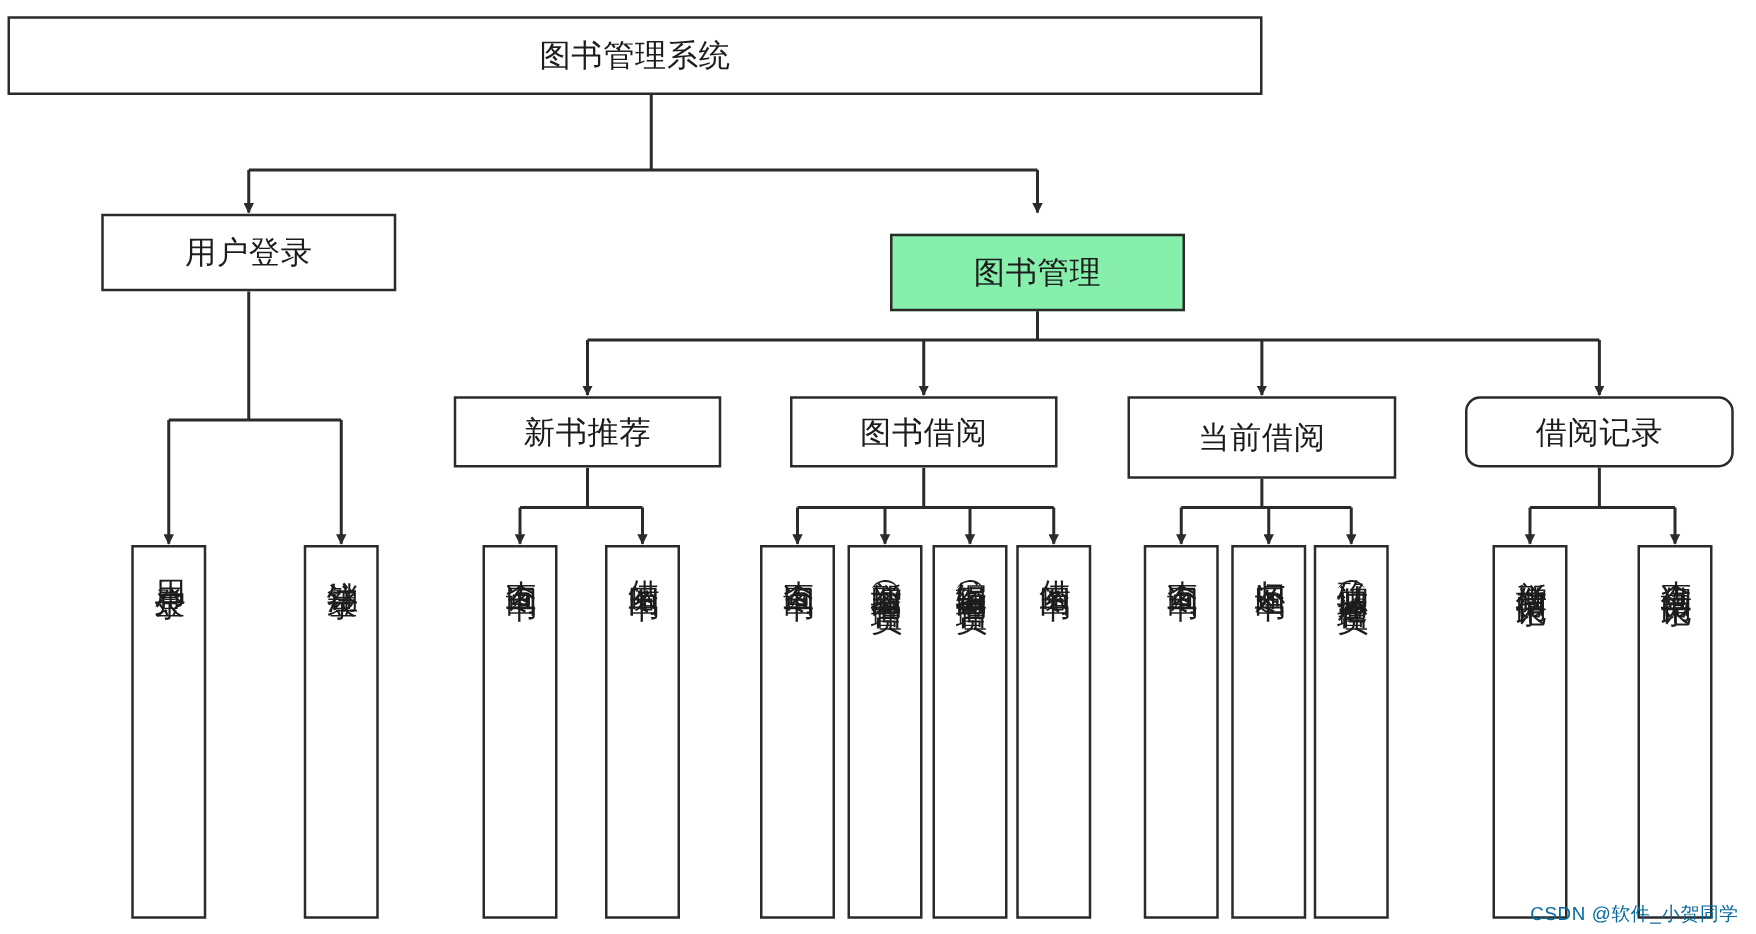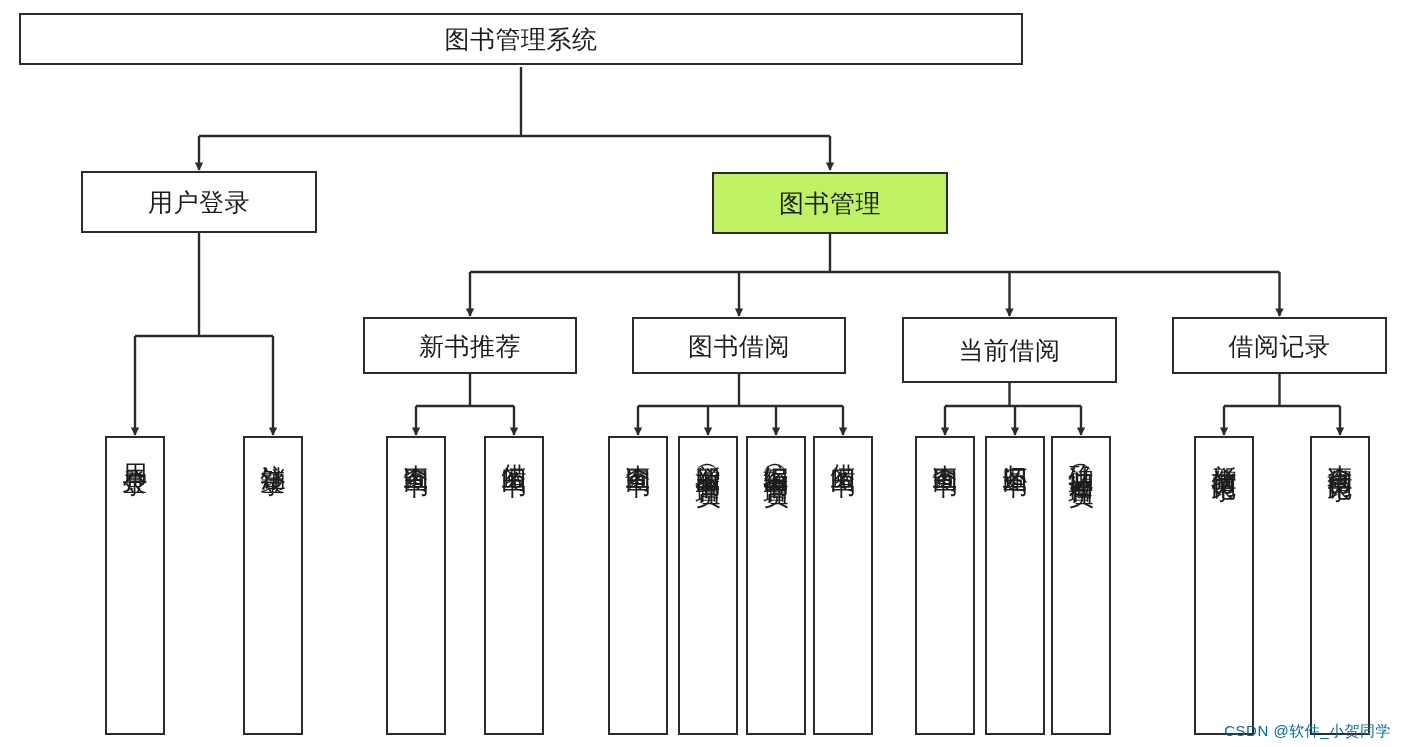--- a/index.html
+++ b/index.html
@@ -106,39 +106,39 @@
         <line x1="945" y1="406" x2="945" y2="435" stroke="#2b2b2b" stroke-width="2.4" marker-end="url(#arrowhead)"></line>
         <line x1="1015" y1="406" x2="1015" y2="435" stroke="#2b2b2b" stroke-width="2.4" marker-end="url(#arrowhead)"></line>
         <line x1="1081" y1="406" x2="1081" y2="435" stroke="#2b2b2b" stroke-width="2.4" marker-end="url(#arrowhead)"></line>
         <line x1="1279.5" y1="374" x2="1279.5" y2="406" stroke="#2b2b2b" stroke-width="2.4"></line>
         <line x1="1224" y1="406" x2="1340" y2="406" stroke="#2b2b2b" stroke-width="2.4"></line>
         <line x1="1224" y1="406" x2="1224" y2="435" stroke="#2b2b2b" stroke-width="2.4" marker-end="url(#arrowhead)"></line>
         <line x1="1340" y1="406" x2="1340" y2="435" stroke="#2b2b2b" stroke-width="2.4" marker-end="url(#arrowhead)"></line>
       </g>
   </svg>
   <div id="nodes">
-      <div class="node horizontal" style="left: 19px; top: 13px; width: 1004px; height: 52px; border-color: rgb(43, 43, 43); background: rgb(255, 255, 255);">
+      <div class="node horizontal" style="left: 6px; top: 13px; width: 1004px; height: 63px; border-color: rgb(43, 43, 43); background: rgb(255, 255, 255);">
         <span class="label" style="color: rgb(28, 28, 28);">图书管理系统</span>
       </div>
       <div class="node horizontal" style="left: 81px; top: 171px; width: 236px; height: 62px; border-color: rgb(43, 43, 43); background: rgb(255, 255, 255);">
         <span class="label" style="color: rgb(28, 28, 28);">用户登录</span>
       </div>
-      <div class="node horizontal" style="left: 712px; top: 172px; width: 236px; height: 62px; border-color: rgb(43, 43, 43); background: #bef264;">
+      <div class="node horizontal" style="left: 712px; top: 187px; width: 236px; height: 62px; border-color: rgb(43, 43, 43); background: #86efac;">
         <span class="label" style="color: rgb(28, 28, 28);">图书管理</span>
       </div>
       <div class="node horizontal" style="left: 363px; top: 317px; width: 214px; height: 57px; border-color: rgb(43, 43, 43); background: rgb(255, 255, 255);">
         <span class="label" style="color: rgb(28, 28, 28); text-align: center;">新书推荐</span>
       </div>
       <div class="node horizontal" style="left: 632px; top: 317px; width: 214px; height: 57px; border-color: rgb(43, 43, 43); background: rgb(255, 255, 255);">
         <span class="label" style="color: rgb(28, 28, 28);">图书借阅</span>
       </div>
       <div class="node horizontal" style="left: 902px; top: 317px; width: 215px; height: 66px; border-color: rgb(43, 43, 43); background: rgb(255, 255, 255);">
         <span class="label" style="color: rgb(28, 28, 28);">当前借阅</span>
       </div>
-      <div class="node horizontal" style="left: 1172px; top: 317px; width: 215px; height: 57px; border-color: rgb(43, 43, 43); background: rgb(255, 255, 255);">
+      <div class="node horizontal" style="left: 1172px; top: 317px; width: 215px; height: 57px; border-color: rgb(43, 43, 43); background: rgb(255, 255, 255); border-radius: 12px;">
         <span class="label" style="color: rgb(28, 28, 28);">借阅记录</span>
       </div>
       <div class="node vertical" style="left: 105px; top: 436px; width: 60px; height: 299px; border-color: rgb(43, 43, 43); background: rgb(255, 255, 255);">
         <span class="label" style="color: rgb(28, 28, 28);">用户登录</span>
       </div>
       <div class="node vertical" style="left: 243px; top: 436px; width: 60px; height: 299px; border-color: rgb(43, 43, 43); background: rgb(255, 255, 255);">
         <span class="label" style="color: rgb(28, 28, 28);">注销登录</span>
       </div>
       <div class="node vertical" style="left: 386px; top: 436px; width: 60px; height: 299px; border-color: rgb(43, 43, 43); background: rgb(255, 255, 255);">
         <span class="label" style="color: rgb(28, 28, 28);">查询图书</span>

